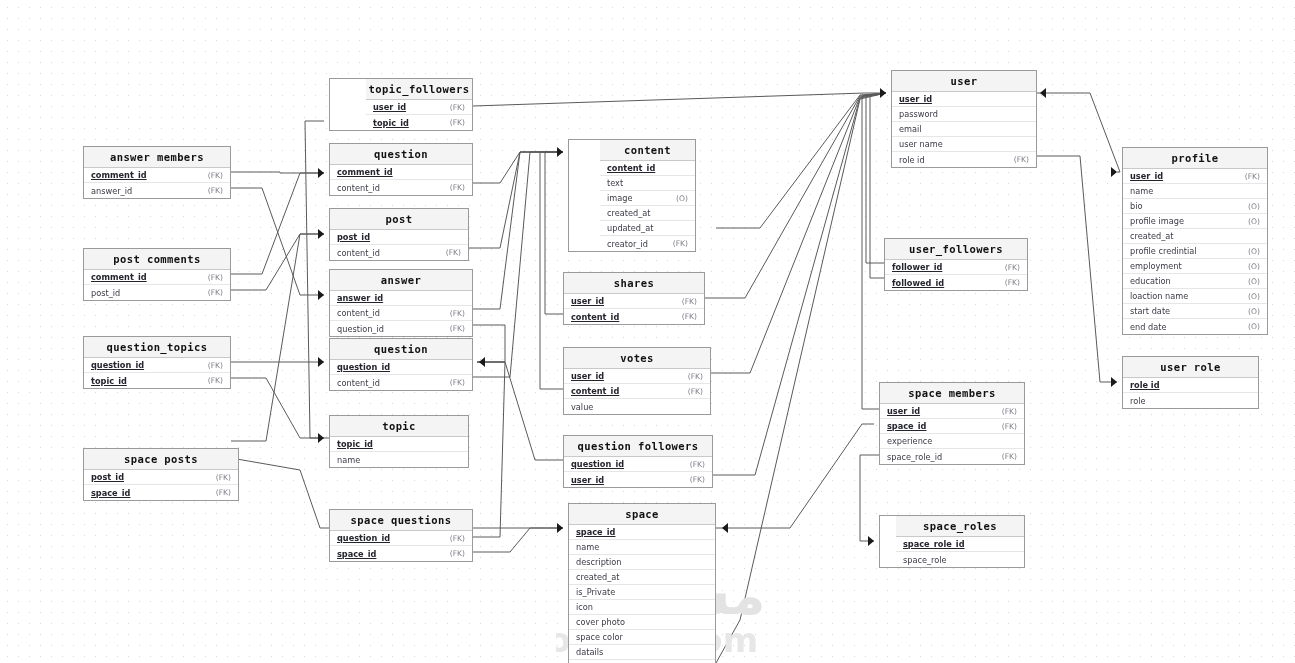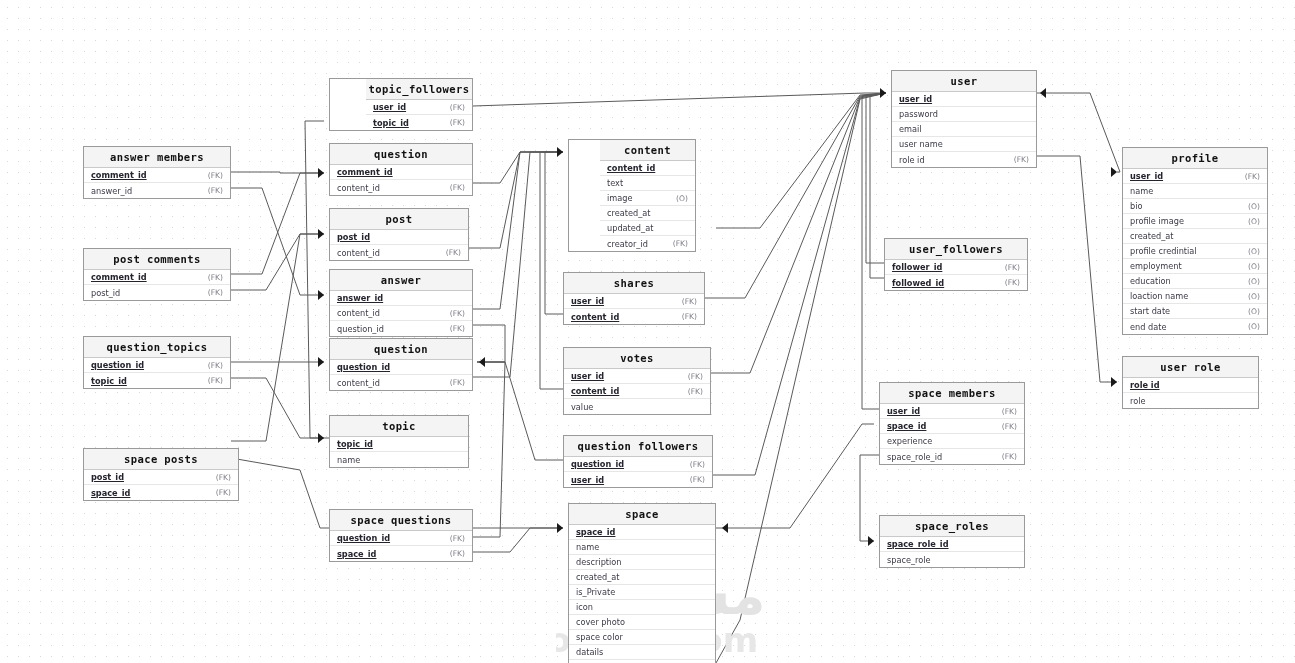--- a/index.html
+++ b/index.html
@@ -394,21 +394,21 @@
         </div>
         <div class="row">
           <span class="fname">experience</span>
           <span class="tag"></span>
         </div>
         <div class="row">
           <span class="fname">space_role_id</span>
           <span class="tag">(FK)</span>
         </div>
       </div>
-      <div class="tbl" style="left: 879px; top: 515px; width: 146px;">
+      <div class="tbl" style="left: 879px; top: 515px; width: 146px; padding-left: 16px;">
         <div class="hdr">space_roles</div>
         <div class="row">
           <span class="fname pk">space_role_id</span>
           <span class="tag"></span>
         </div>
         <div class="row">
           <span class="fname">space_role</span>
           <span class="tag"></span>
         </div>
       </div>

